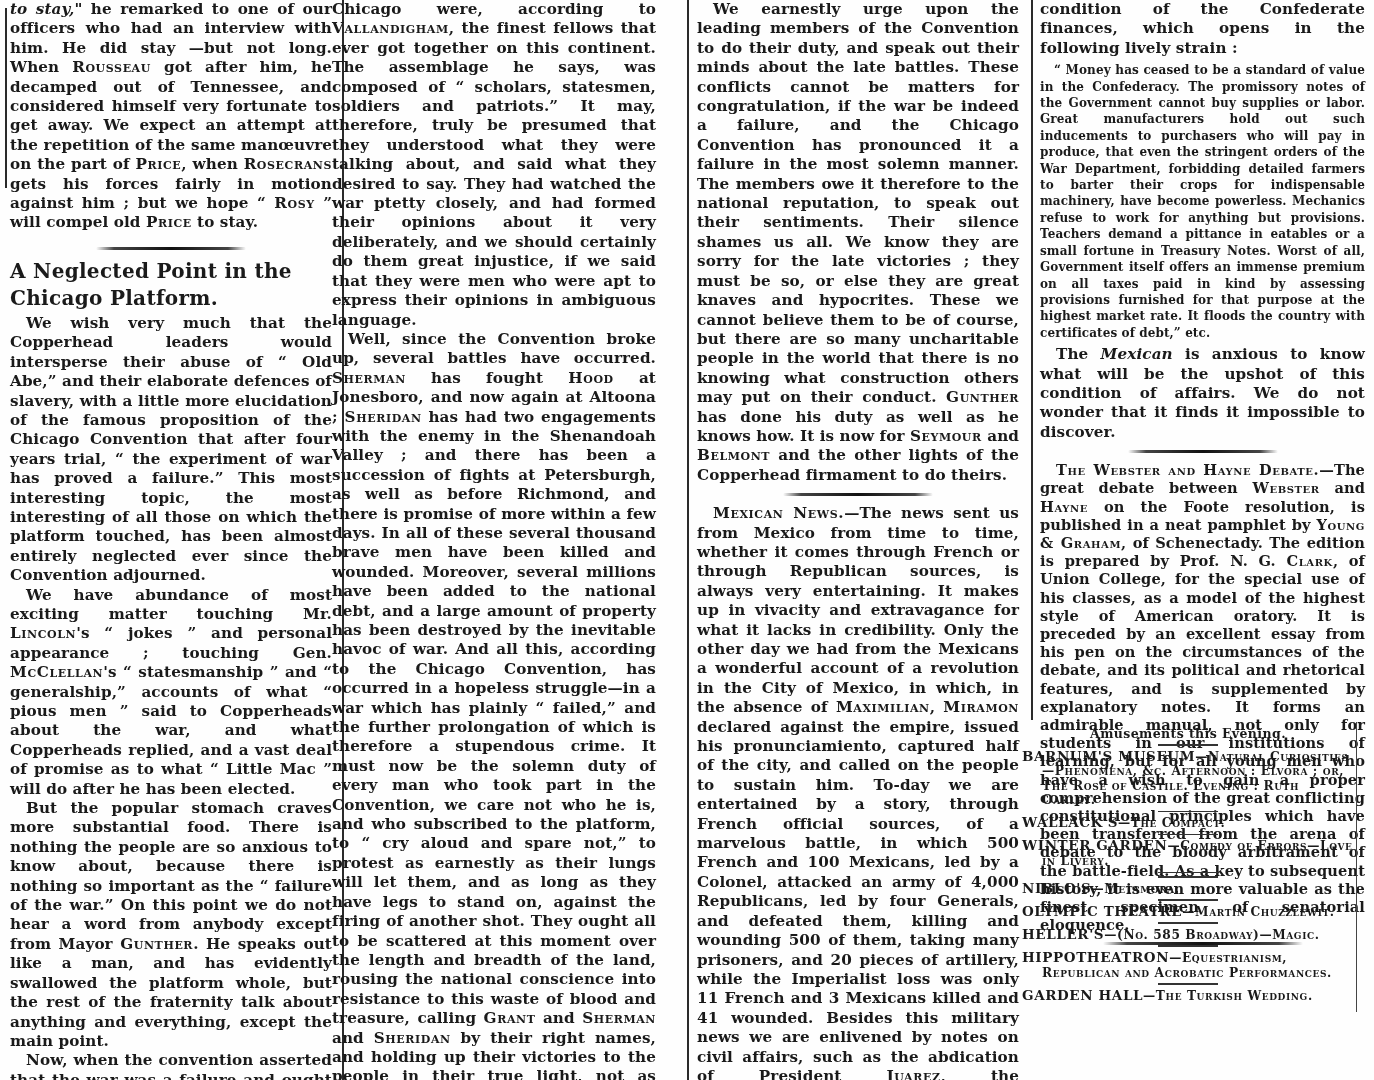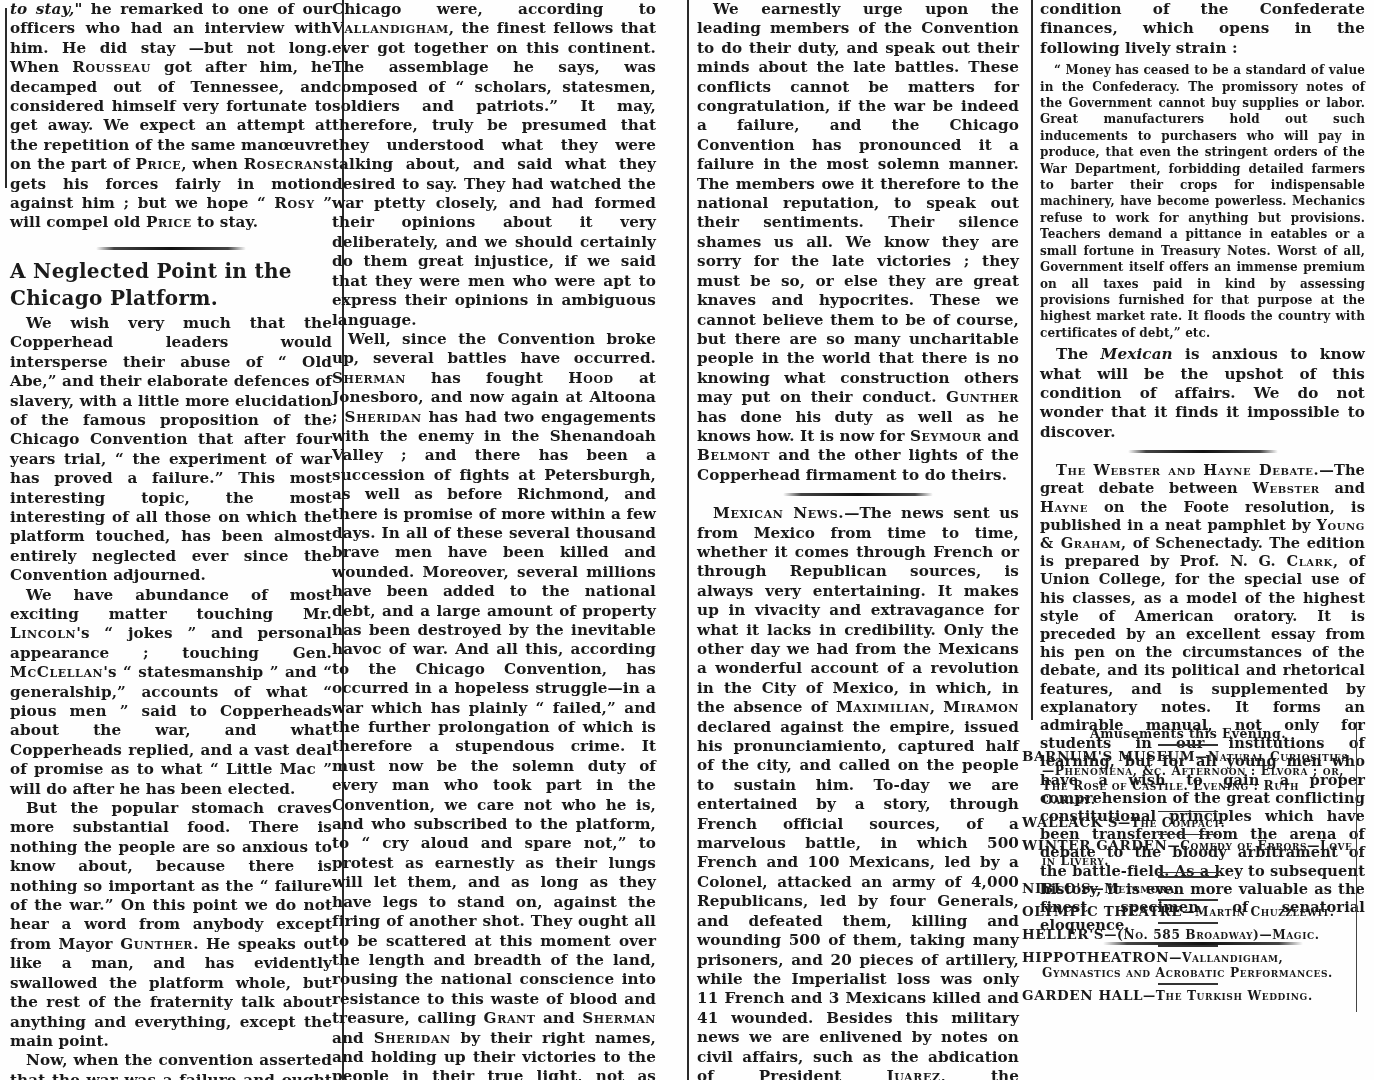--- a/index.html
+++ b/index.html
@@ -113,19 +113,19 @@
         <div class="short-rule"></div>
         <p class="amuse-item"><span class="venue">WINTER GARDEN</span><span class="sc">—Comedy of Errors—Love in Livery.</span></p>
         <div class="short-rule"></div>
         <div class="short-rule"></div>
         <p class="amuse-item"><span class="venue">NIBLO'S</span><span class="sc">—Metamora.</span></p>
         <div class="short-rule"></div>
         <p class="amuse-item"><span class="venue">OLYMPIC THEATRE</span><span class="sc">—Martin Chuzzlewit.</span></p>
         <div class="short-rule"></div>
         <p class="amuse-item"><span class="venue">HELLER'S</span><span class="sc">—(No. 585 Broadway)—Magic.</span></p>
         <div class="short-rule"></div>
-        <p class="amuse-item"><span class="venue">HIPPOTHEATRON</span><span class="sc">—Vallandigham, Gymnastics and Acrobatic Performances.</span></p>
+        <p class="amuse-item"><span class="venue">HIPPOTHEATRON</span><span class="sc">—Equestrianism, Republican and Acrobatic Performances.</span></p>
         <div class="short-rule"></div>
         <p class="amuse-item"><span class="venue">GARDEN HALL</span><span class="sc">—The Turkish Wedding.</span></p>
       </div>
   </div>
 
 </div>
 
 </body></html>

